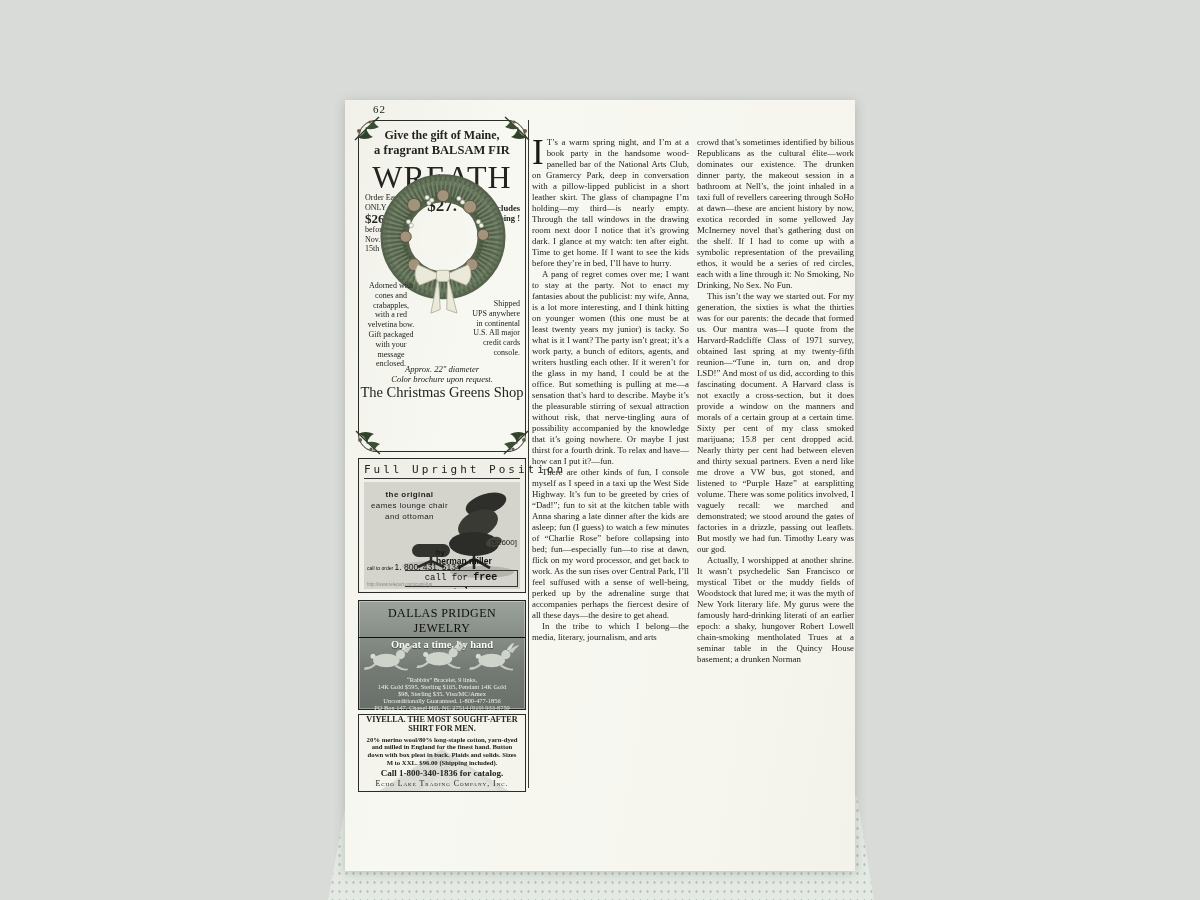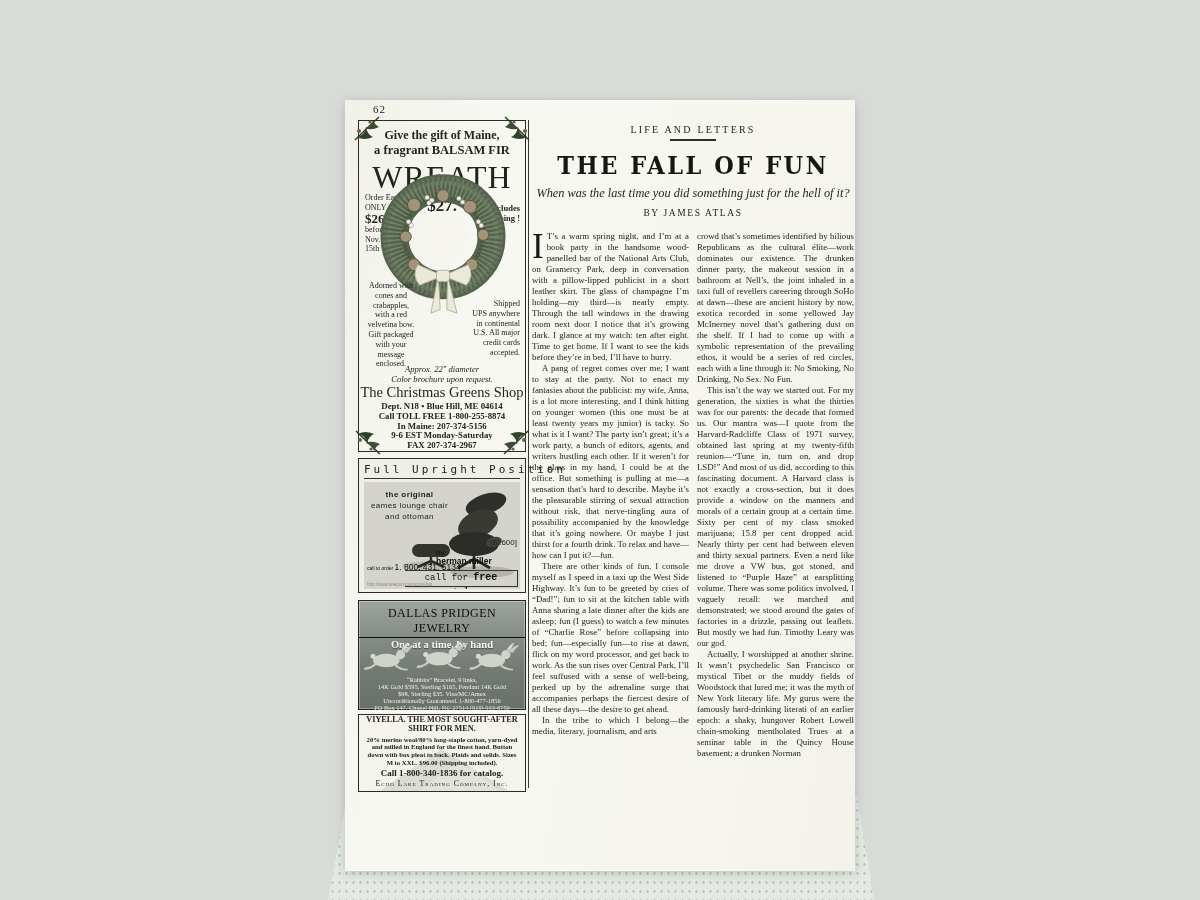--- a/index.html
+++ b/index.html
@@ -22,21 +22,21 @@
     box-shadow:0 2px 10px rgba(60,70,60,.25);
     color:#23231f;
   }
   .pagenum{position:absolute;left:28px;top:3px;font-size:11px;letter-spacing:1px;}
 
   
   .adcol{position:absolute;left:13px;top:20px;width:168px;height:660px;}
   .ad{position:absolute;left:0;width:168px;border:1px solid #2b2b27;box-sizing:border-box;background:transparent;}
 
   
-  .ad-wreath{top:0;height:332px;text-align:center;}
+  .ad-wreath{top:0;height:332px;text-align:center;border-radius:18px;}
   .sprig{position:absolute;width:30px;height:30px;}
   .sprig.tl{left:-6px;top:-7px;}
   .sprig.tr{right:-6px;top:-7px;transform:scaleX(-1);}
   .sprig.bl{left:-5px;bottom:-6px;transform:scaleY(-1);}
   .sprig.br{right:-5px;bottom:-6px;transform:scale(-1,-1);}
   .wr-h1{font-size:12px;font-weight:bold;margin-top:7px;}
   .wr-h2{font-size:12.5px;font-weight:bold;text-align:center;}
   .wr-row{margin-top:1px;}
   .wr-product{font-size:32px;font-weight:normal;letter-spacing:1px;}
   .wr-price{font-size:17px;font-weight:bold;vertical-align:4px;}
@@ -206,33 +206,26 @@
         </g>
       </svg>
 
       <div class="wr-noteL">Adorned with cones and crabapples, with a red velvetina bow. Gift packaged with your message enclosed.</div>
       <div class="wr-noteR">
         <div>Shipped</div>
         <div>UPS anywhere</div>
         <div>in continental</div>
         <div>U.S.  All major</div>
         <div>credit cards</div>
-        <div>accepted.</div>
+        <div>console.</div>
       </div>
 
       <div class="wr-dia">Approx. 22" diameter</div>
       <div class="wr-bro">Color brochure upon request.</div>
       <div class="wr-shop">The Christmas Greens Shop</div>
-      <div class="wr-addr">
-        <div class="b">Dept. N18  •  Blue Hill, ME 04614</div>
-        <div class="b">Call TOLL FREE 1-800-255-8874</div>
-        <div class="b">In Maine: 207-374-5156</div>
-        <div class="b">9-6 EST Monday-Saturday</div>
-        <div class="b">FAX 207-374-2967</div>
-      </div>
     </div>
 
     <div class="ad ad-eames">
       <div class="ea-title">Full Upright Position</div>
       <div class="ea-photo">
         <svg class="ea-chair" viewBox="0 0 150 107">
           <ellipse cx="62" cy="84" rx="30" ry="5" fill="#bcbcb3"></ellipse>
           <ellipse cx="112" cy="90" rx="32" ry="6" fill="#b4b4ab"></ellipse>
           <g>
             <rect x="42" y="62" width="38" height="13" rx="6.5" fill="#34342f"></rect>
@@ -297,27 +290,20 @@
       <div class="vi-body">20% merino wool/80% long-staple cotton, yarn-dyed and milled in England for the finest hand. Button down with box pleat in back. Plaids and solids. Sizes M to XXL. $96.00 (Shipping included).</div>
       <div class="vi-call">Call 1-800-340-1836 for catalog.</div>
       <div class="vi-co">Echo Lake Trading Company, Inc.</div>
     </div>
 
   </aside>
 
   <div class="vrule"></div>
 
   <main class="article">
-    <header class="art-head">
-      <div class="kicker">LIFE AND LETTERS</div>
-      <div class="kicker-rule"></div>
-      <h1 class="title">THE FALL OF FUN</h1>
-      <div class="subtitle">When was the last time you did something just for the hell of it?</div>
-      <div class="byline">BY JAMES ATLAS</div>
-    </header>
     <div class="cols">
       <div class="col">
         <p class="lead"><span class="dropcap">I</span><span>T’s a warm spring night, and I’m at a book party in the handsome wood-panelled bar of the National Arts Club, on Gramercy Park, deep in conversation with a pillow-lipped publicist in a short leather skirt. The glass of champagne I’m holding—my third—is nearly empty. Through the tall windows in the drawing room next door I notice that it’s growing dark. I glance at my watch: ten after eight. Time to get home. If I want to see the kids before they’re in bed, I’ll have to hurry.</span></p>
         <div>
             <p class="ind">A pang of regret comes over me; I want to stay at the party. Not to enact my fantasies about the publicist: my wife, Anna, is a lot more interesting, and I think hitting on younger women (this one must be at least twenty years my junior) is tacky. So what is it I want? The party isn’t great; it’s a work party, a bunch of editors, agents, and writers hustling each other. If it weren’t for the glass in my hand, I could be at the office. But something is pulling at me—a sensation that’s hard to describe. Maybe it’s the pleasurable stirring of sexual attraction without risk, that nerve-tingling aura of possibility accompanied by the knowledge that it’s going nowhere. Or maybe I just thirst for a fourth drink. To relax and have—how can I put it?—fun.</p>
             <p class="ind">There are other kinds of fun, I console myself as I speed in a taxi up the West Side Highway. It’s fun to be greeted by cries of “Dad!”; fun to sit at the kitchen table with Anna sharing a late dinner after the kids are asleep; fun (I guess) to watch a few minutes of “Charlie Rose” before collapsing into bed; fun—especially fun—to rise at dawn, flick on my word processor, and get back to work. As the sun rises over Central Park, I’ll feel suffused with a sense of well-being, perked up by the adrenaline surge that accompanies perhaps the fiercest desire of all these days—the desire to get ahead.</p>
             <p class="ind">In the tribe to which I belong—the media, literary, journalism, and arts</p>
           </div>
       </div>
       <div class="col">

